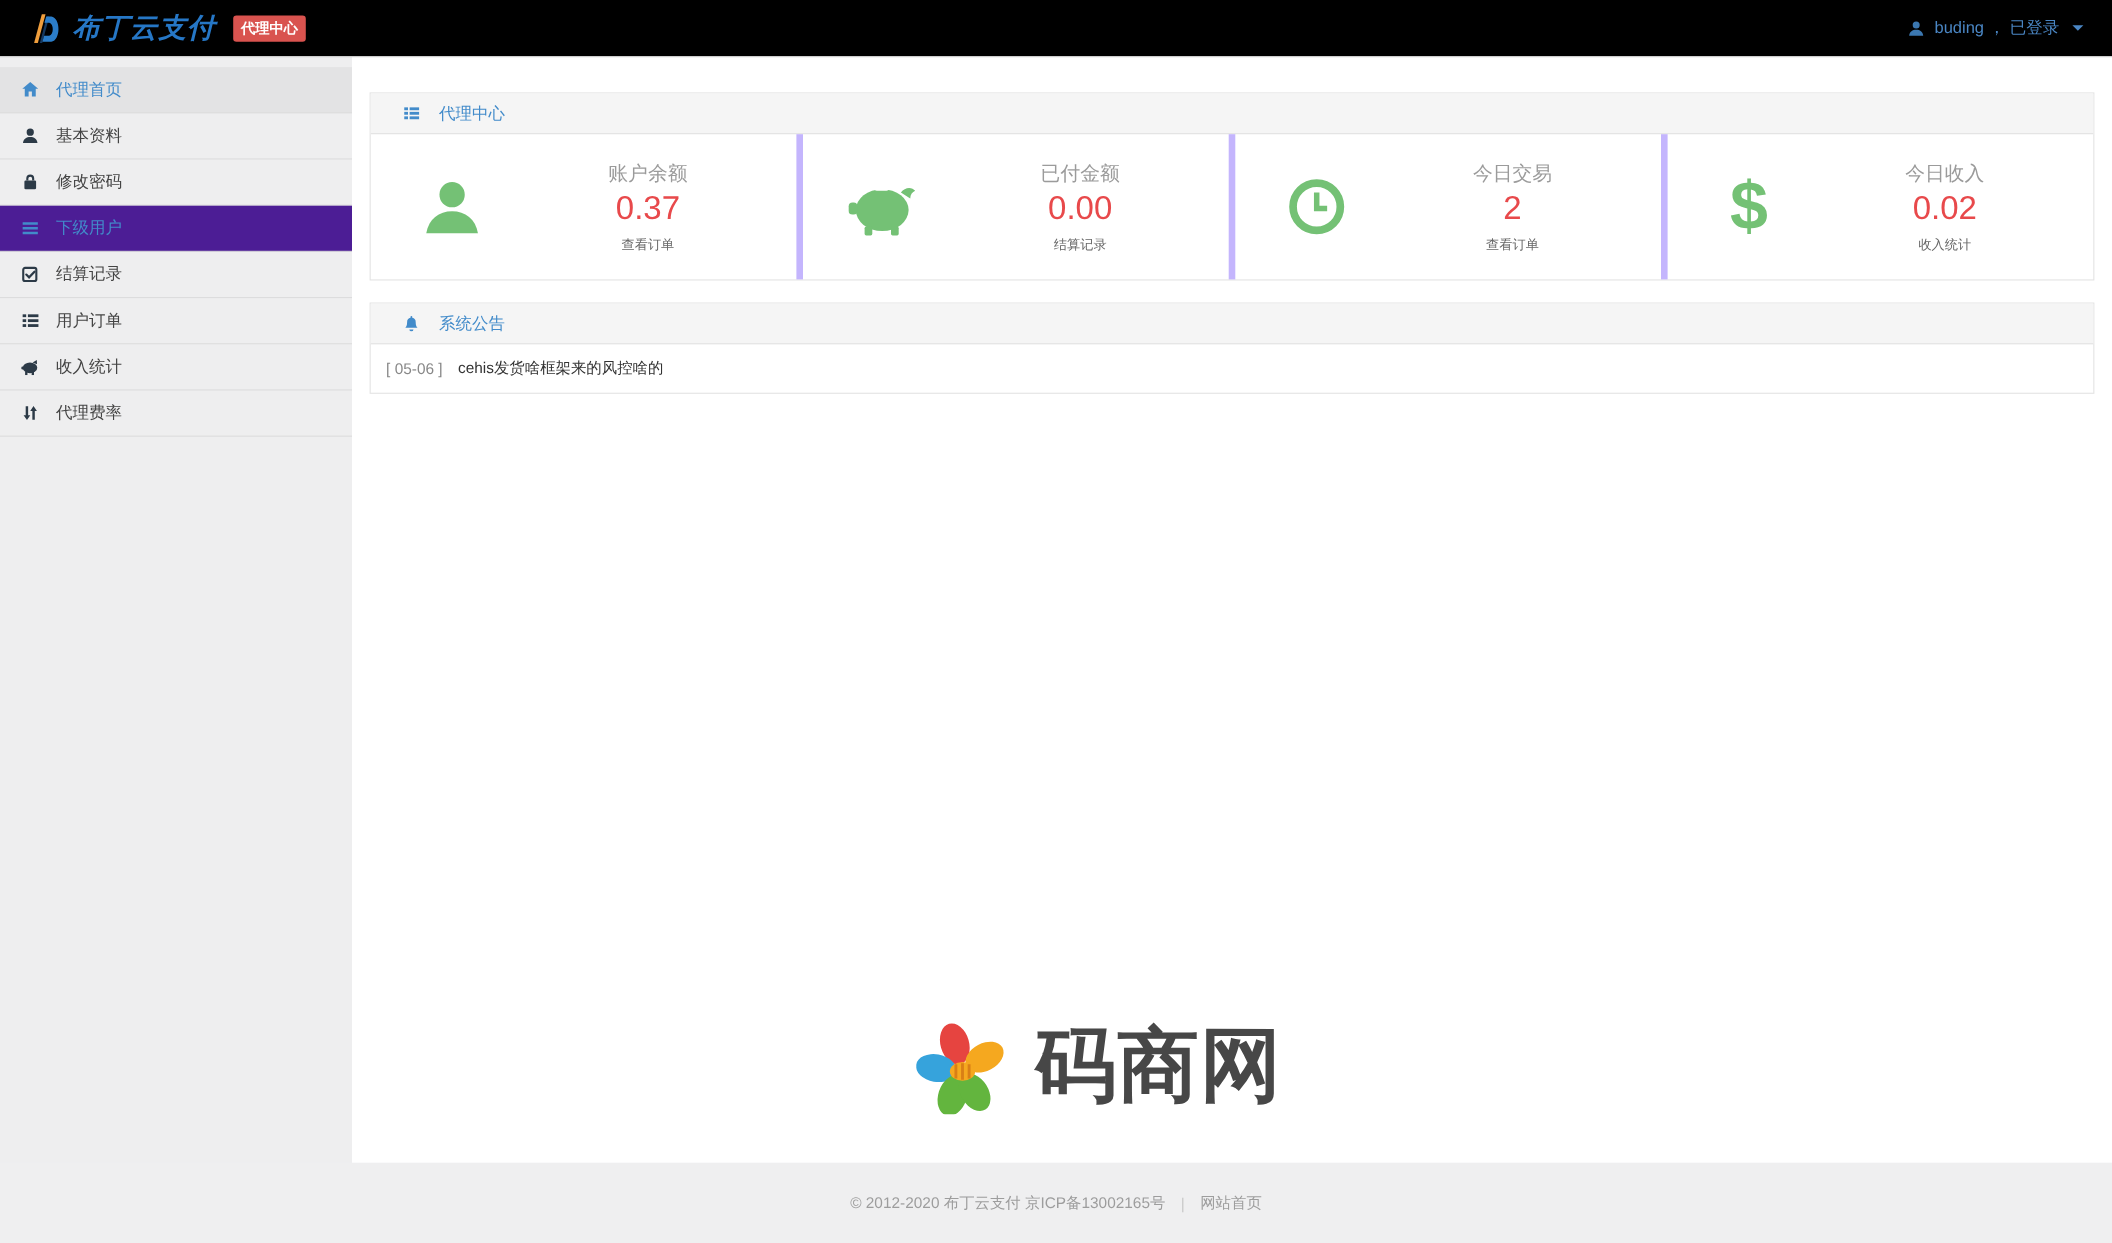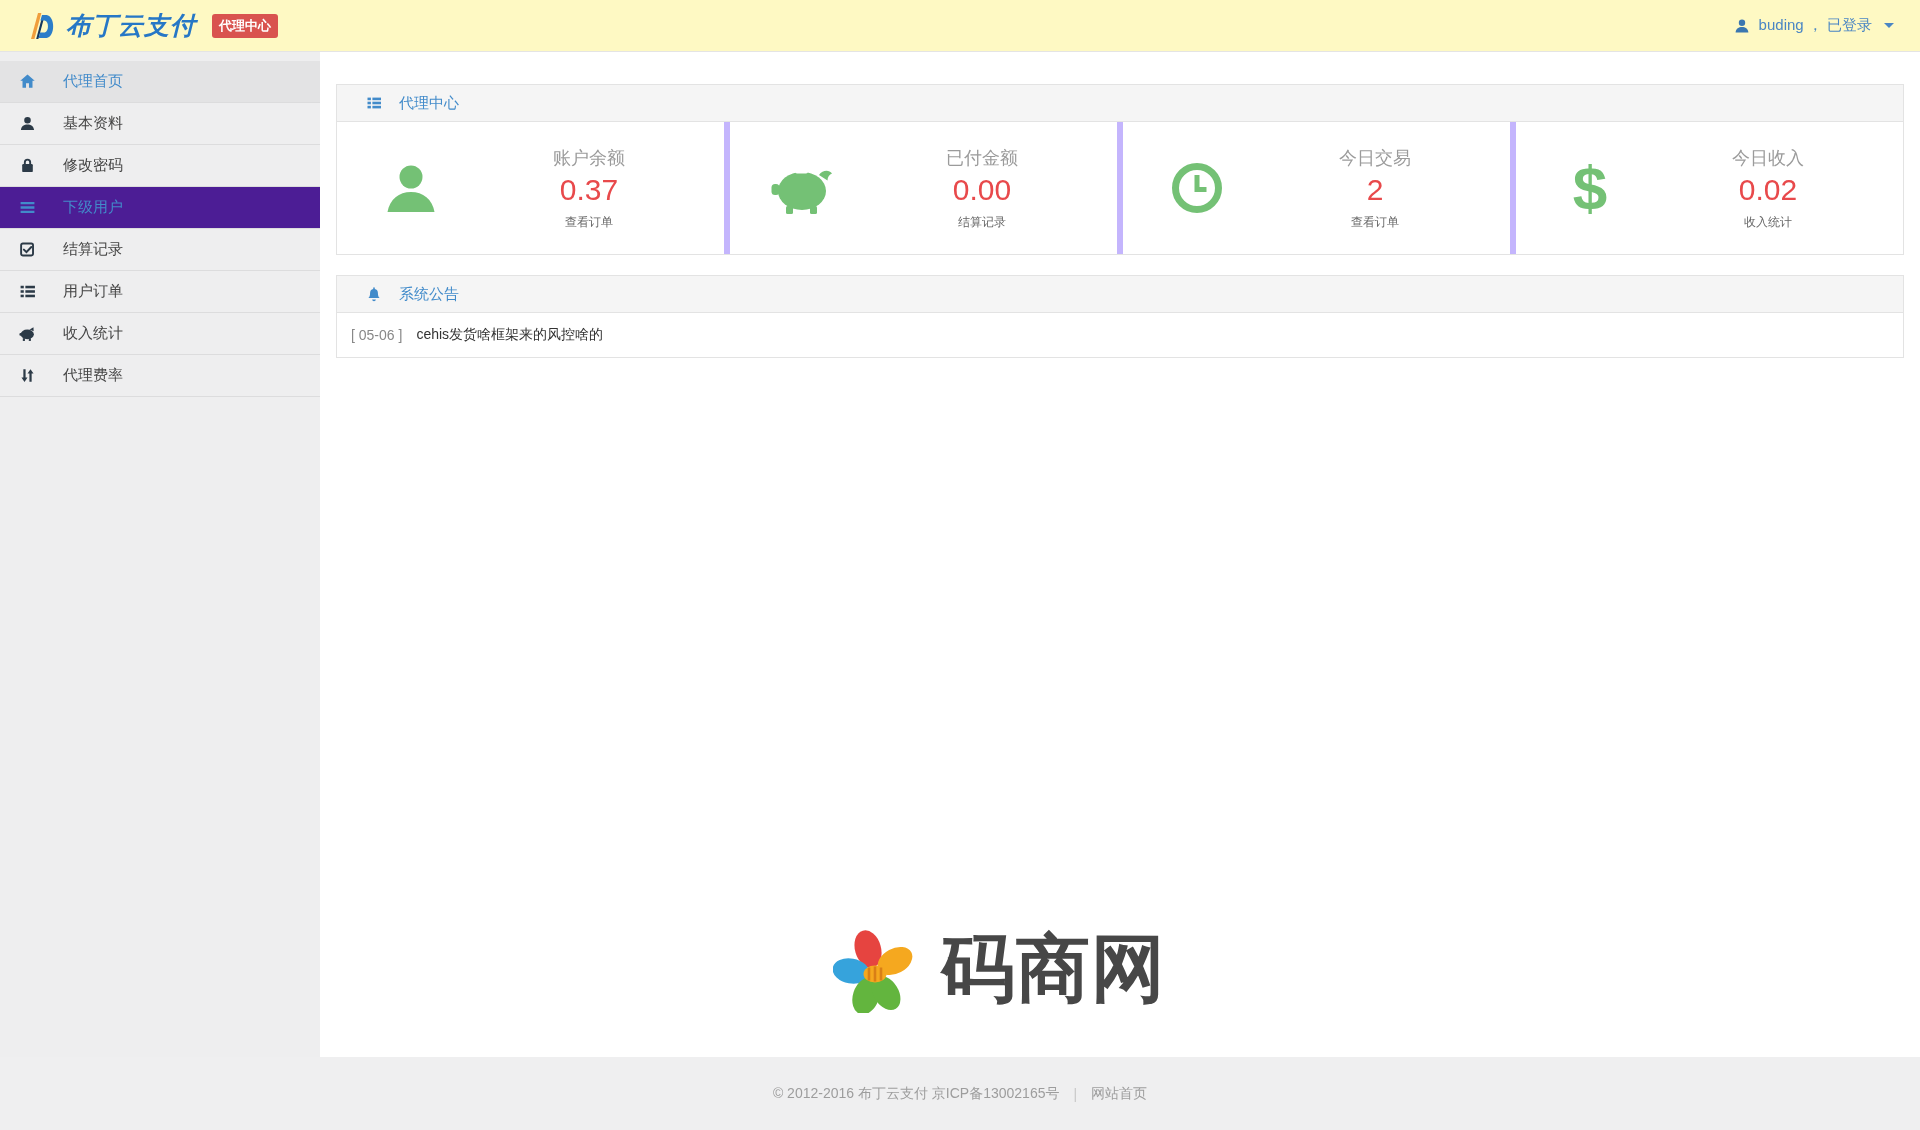--- a/index.html
+++ b/index.html
@@ -1,35 +1,35 @@
 <!DOCTYPE html>
 <html><head>
 <meta charset="utf-8">
 <style>
   * { margin:0; padding:0; box-sizing:border-box; }
   html,body { background:#efeff0; font-family:"Liberation Sans", sans-serif; }
   .page { width:1920px; height:1130px; display:flex; flex-direction:column; background:#efeff0; overflow:hidden; }
 
   
-  .navbar { height:52px; flex:0 0 auto; background:#fef9c3; border-bottom:1px solid #e4e4e4;
+  .navbar { height:52px; flex:0 0 auto; background:#000000; border-bottom:1px solid #e4e4e4;
             display:flex; align-items:center; padding:0 26px; }
   .brand { display:flex; align-items:center; cursor:pointer; }
   .brand-text { font-size:25px; font-weight:bold; font-style:italic; color:#2677c6; margin-left:10px; letter-spacing:1px; }
   .nav-badge { margin-left:16px; background:#d9534f; color:#fff; font-size:13px; font-weight:bold;
                padding:3px 7px; border-radius:3px; }
   .nav-spacer { flex:1; }
   .user-menu { display:flex; align-items:center; color:#4a86c4; font-size:15px; gap:9px; cursor:pointer; }
   .user-menu svg { width:16px; height:16px; fill:#3b77b0; }
   .caret { width:0; height:0; border-left:5px solid transparent; border-right:5px solid transparent;
            border-top:5px solid #4a86c4; margin-left:3px; }
 
   
   .content { flex:1; display:flex; min-height:0; }
   .sidebar { width:320px; flex:0 0 auto; background:#eeeeef; padding-top:9px; }
-  .side-item { height:42px; display:flex; align-items:center; padding-left:19px; gap:27px;
+  .side-item { height:42px; display:flex; align-items:center; padding-left:19px; gap:15px;
                border-bottom:1px solid #dcdcdd; font-size:15px; color:#444; cursor:pointer; }
   .side-item svg { width:17px; height:17px; fill:#2c3a47; flex:0 0 auto; }
   .side-item.active { background:#e3e3e4; color:#428bca; }
   .side-item.active svg { fill:#428bca; }
   .side-item.hover { background:#4c1d95; color:#428bca; }
   .side-item.hover svg { fill:#428bca; }
 
   .main { flex:1; background:#fff; padding:32px 16px 0; position:relative; }
 
   .panel { border:1px solid #e3e3e3; background:#fff; margin-bottom:20px; }
@@ -254,18 +254,18 @@
           <ellipse cx="42" cy="47" rx="11.5" ry="8.5" fill="#f5a81f"></ellipse>
           <path d="M36 40.5v13M42 39.5v15M48 40.5v13" stroke="#d97f16" stroke-width="2.6" fill="none"></path>
         </svg>
         <span class="wm-text">码商网</span>
       </div>
 
     </div>
   </div>
 
   <div class="footer">
-    <span>© 2012-2016  布丁云支付  京ICP备13002165号</span>
+    <span>© 2012-2020  布丁云支付  京ICP备13002165号</span>
     <span class="sep">|</span>
     <span class="footer-link">网站首页</span>
   </div>
 
 </div>
 
 </body></html>

